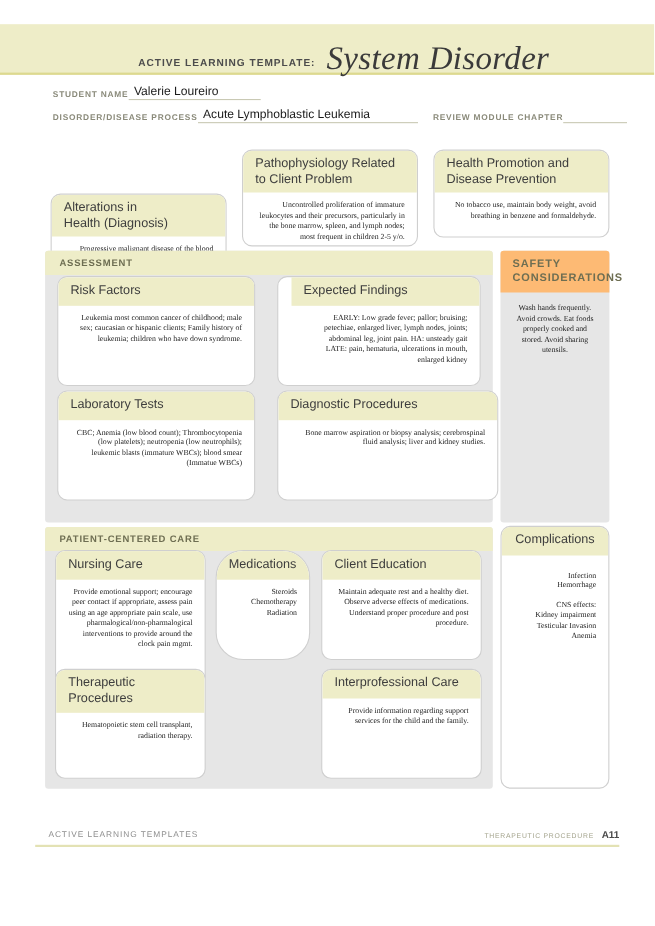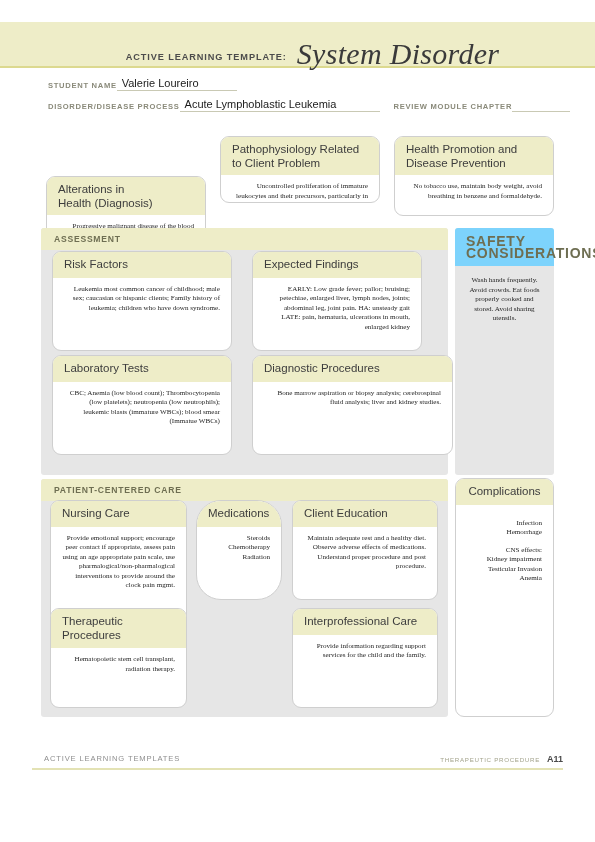--- a/index.html
+++ b/index.html
@@ -131,22 +131,22 @@
     letter-spacing: 0.75px;
     color: #6e6e52;
     text-transform: uppercase;
     padding: 6px 0 6px 13px;
     border-radius: 3px 3px 0 0;
   }
   .side-panel-title {
     position: absolute;
     left: 0; top: 0;
     width: 100%;
-    background: #7dd3fc;
-    font-size: 14px;
+    background: #fdba74;
+    font-size: 10px;
     font-weight: 700;
     letter-spacing: 0.75px;
     color: #6e6e52;
     text-transform: uppercase;
     padding: 7px 9px 7px 11px;
     line-height: 12px;
     border-radius: 3px 3px 0 0;
   }
   .side-body {
     position: absolute;
@@ -221,21 +221,21 @@
   </div>
 
   <div class="card" style="left:46px; top:136px; width:160px; height:80px;margin-top:40px;">
     <div class="card-head two-line">
       <div>Alterations in</div>
       <div>Health (Diagnosis)</div>
     </div>
     <div class="card-body">Progressive malignant disease of the blood forming tissues.</div>
   </div>
 
-  <div class="card" style="left:220px; top:136px; width:160px; height:67px;">
+  <div class="card" style="left:220px; top:136px; width:160px; height:88px;">
     <div class="card-head two-line">
       <div>Pathophysiology Related</div>
       <div>to Client Problem</div>
     </div>
     <div class="card-body">Uncontrolled proliferation of immature leukocytes and their precursors, particularly in the bone marrow, spleen, and lymph nodes; most frequent in children 2-5 y/o.</div>
   </div>
 
   <div class="card" style="left:394px; top:136px; width:160px; height:80px;">
     <div class="card-head two-line">
       <div>Health Promotion and</div>
@@ -246,21 +246,21 @@
 
   <div class="panel" style="left:41px; top:228px; width:407px; height:247px;">
     <div class="panel-title">ASSESSMENT</div>
   </div>
 
   <div class="card" style="left:52px; top:251px; width:180px; height:100px;">
     <div class="card-head">Risk Factors</div>
     <div class="card-body">Leukemia most common cancer of childhood; male sex; caucasian or hispanic clients; Family history of leukemia; children who have down syndrome.</div>
   </div>
 
-  <div class="card" style="left:252px; top:251px; width:170px; height:100px;">
+  <div class="card" style="left:252px; top:251px; width:185px; height:100px;padding-left:12px;">
     <div class="card-head">Expected Findings</div>
     <div class="card-body">
       <div>EARLY: Low grade fever; pallor; bruising; petechiae, enlarged liver, lymph nodes, joints; abdominal leg, joint pain. HA: unsteady gait</div>
       <div>LATE: pain, hematuria, ulcerations in mouth, enlarged kidney</div>
     </div>
   </div>
 
   <div class="card" style="left:52px; top:355px; width:180px; height:100px;">
     <div class="card-head">Laboratory Tests</div>
     <div class="card-body">CBC; Anemia (low blood count); Thrombocytopenia (low platelets); neutropenia (low neutrophils); leukemic blasts (immature WBCs); blood smear (Immatue WBCs)</div>

